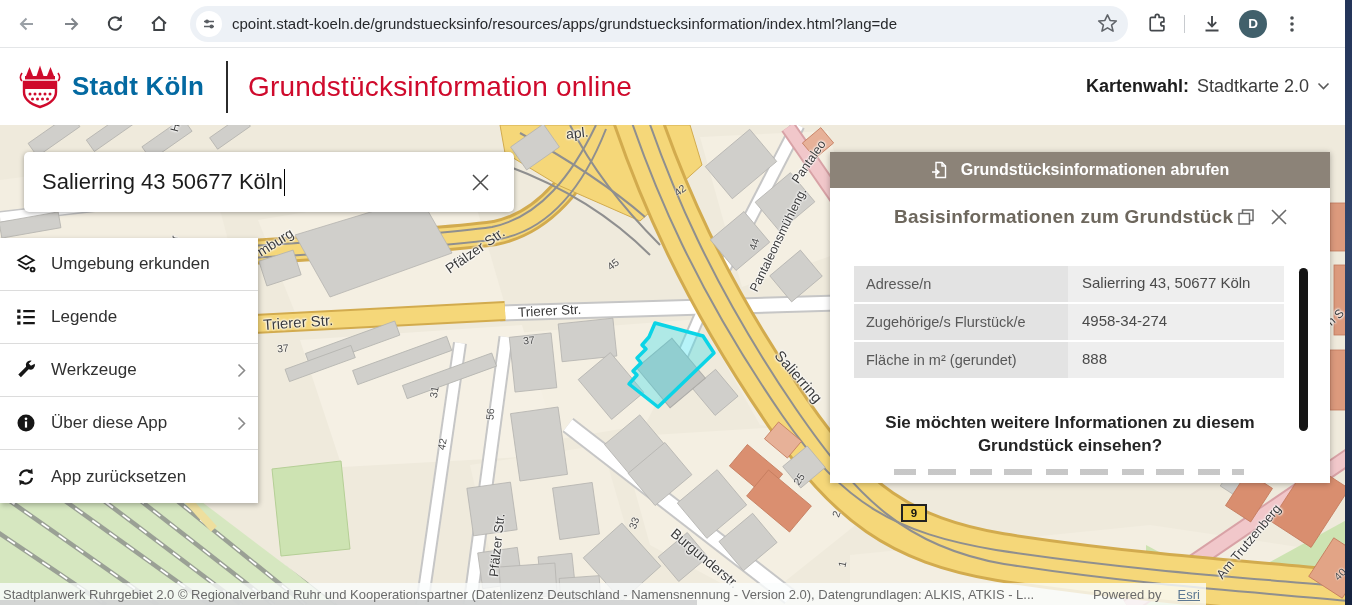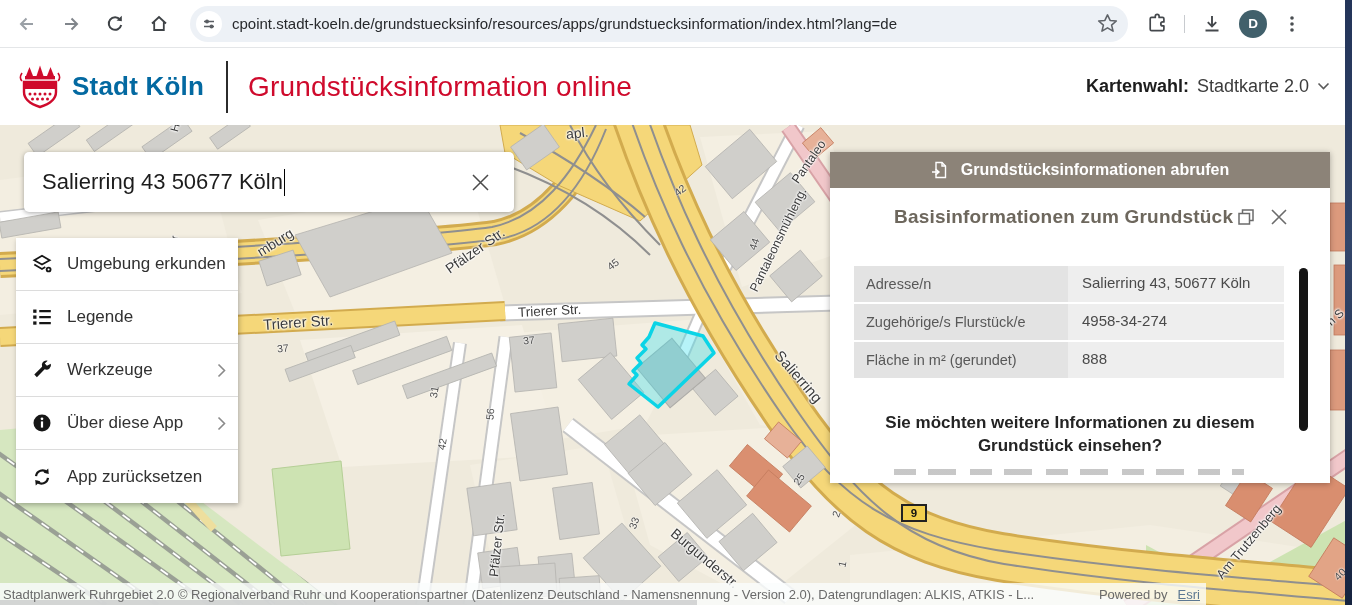--- a/index.html
+++ b/index.html
@@ -33,31 +33,31 @@
   .map-label { position:absolute; font-size:13px; color:#3c3c3c; white-space:nowrap; transform-origin:0 50%;
                text-shadow:0 0 2px #fff,0 0 2px #fff,0 0 3px #fff,0 0 3px #fff; }
   .hn { position:absolute; font-size:10.5px; color:#4d4d4d; white-space:nowrap; transform-origin:center;
         text-shadow:0 0 2px #fff,0 0 2px #fff; }
   .route-shield { position:absolute; left:901px; top:379px; width:26px; height:18px; background:#f3cf4e; border:2px solid #222; font-size:11.5px; font-weight:bold; color:#111; display:flex; align-items:center; justify-content:center; }
   .bottom-edge { position:absolute; left:0; top:475px; width:697px; height:5px; background:#1c1c1c; opacity:.85; }
 
   
   .map-footer { position:absolute; left:0; top:458px; width:1206px; height:22px; background:rgba(250,252,253,.8);
                 display:flex; align-items:center; justify-content:space-between; padding:0 6px 0 3px; font-size:13px; color:#6a6a6a; white-space:nowrap; }
-  .esri-link { color:#5d7892; text-decoration:underline; margin-left:10px; cursor:pointer; }
+  .esri-link { color:#5d7892; text-decoration:underline; margin-left:16px; cursor:pointer; }
 
   
   .search-box { position:absolute; left:24px; top:152px; width:490px; height:60px; background:#fff; border-radius:5px;
                 box-shadow:0 1px 5px rgba(0,0,0,.35); display:flex; align-items:center; padding:0 20px 0 18px; z-index:10; }
   .search-text { font-size:22px; color:#1c1c1c; white-space:nowrap; }
   .caret { display:inline-block; width:1.5px; height:27px; background:#000; margin-left:1px; vertical-align:-5px; }
   .search-clear { margin-left:auto; cursor:pointer; display:flex; align-items:center; padding:4px; }
 
   
-  .menu { position:absolute; left:16px; top:238px; width:222px; background:#fff; box-shadow:1px 2px 5px rgba(0,0,0,.28); z-index:10; }
+  .menu { position:absolute; left:0; top:238px; width:258px; background:#fff; box-shadow:1px 2px 5px rgba(0,0,0,.28); z-index:10; }
   .menu-item { height:53px; display:flex; align-items:center; padding:0 12px 0 14px; border-bottom:1px solid #dcdcdc; cursor:pointer; background:#fff; }
   .menu-item:last-child { border-bottom:none; }
   .mi-icon { width:24px; height:24px; display:flex; align-items:center; justify-content:center; flex:0 0 auto; }
   .mi-label { margin-left:13px; font-size:17px; color:#313131; }
   .mi-chevron { margin-left:auto; color:#8a8a8a; font-size:16px; }
 
   
   .panel { position:absolute; left:830px; top:152px; width:500px; height:331px; z-index:10; box-shadow:0 1px 6px rgba(0,0,0,.3); background:#fff; }
   .panel-header { height:36px; background:#8c8378; color:#fff; display:flex; align-items:center; justify-content:center; gap:12px; font-size:16px; cursor:pointer;font-weight:bold; }
   .panel-body { position:relative; height:295px; background:#fff; }

